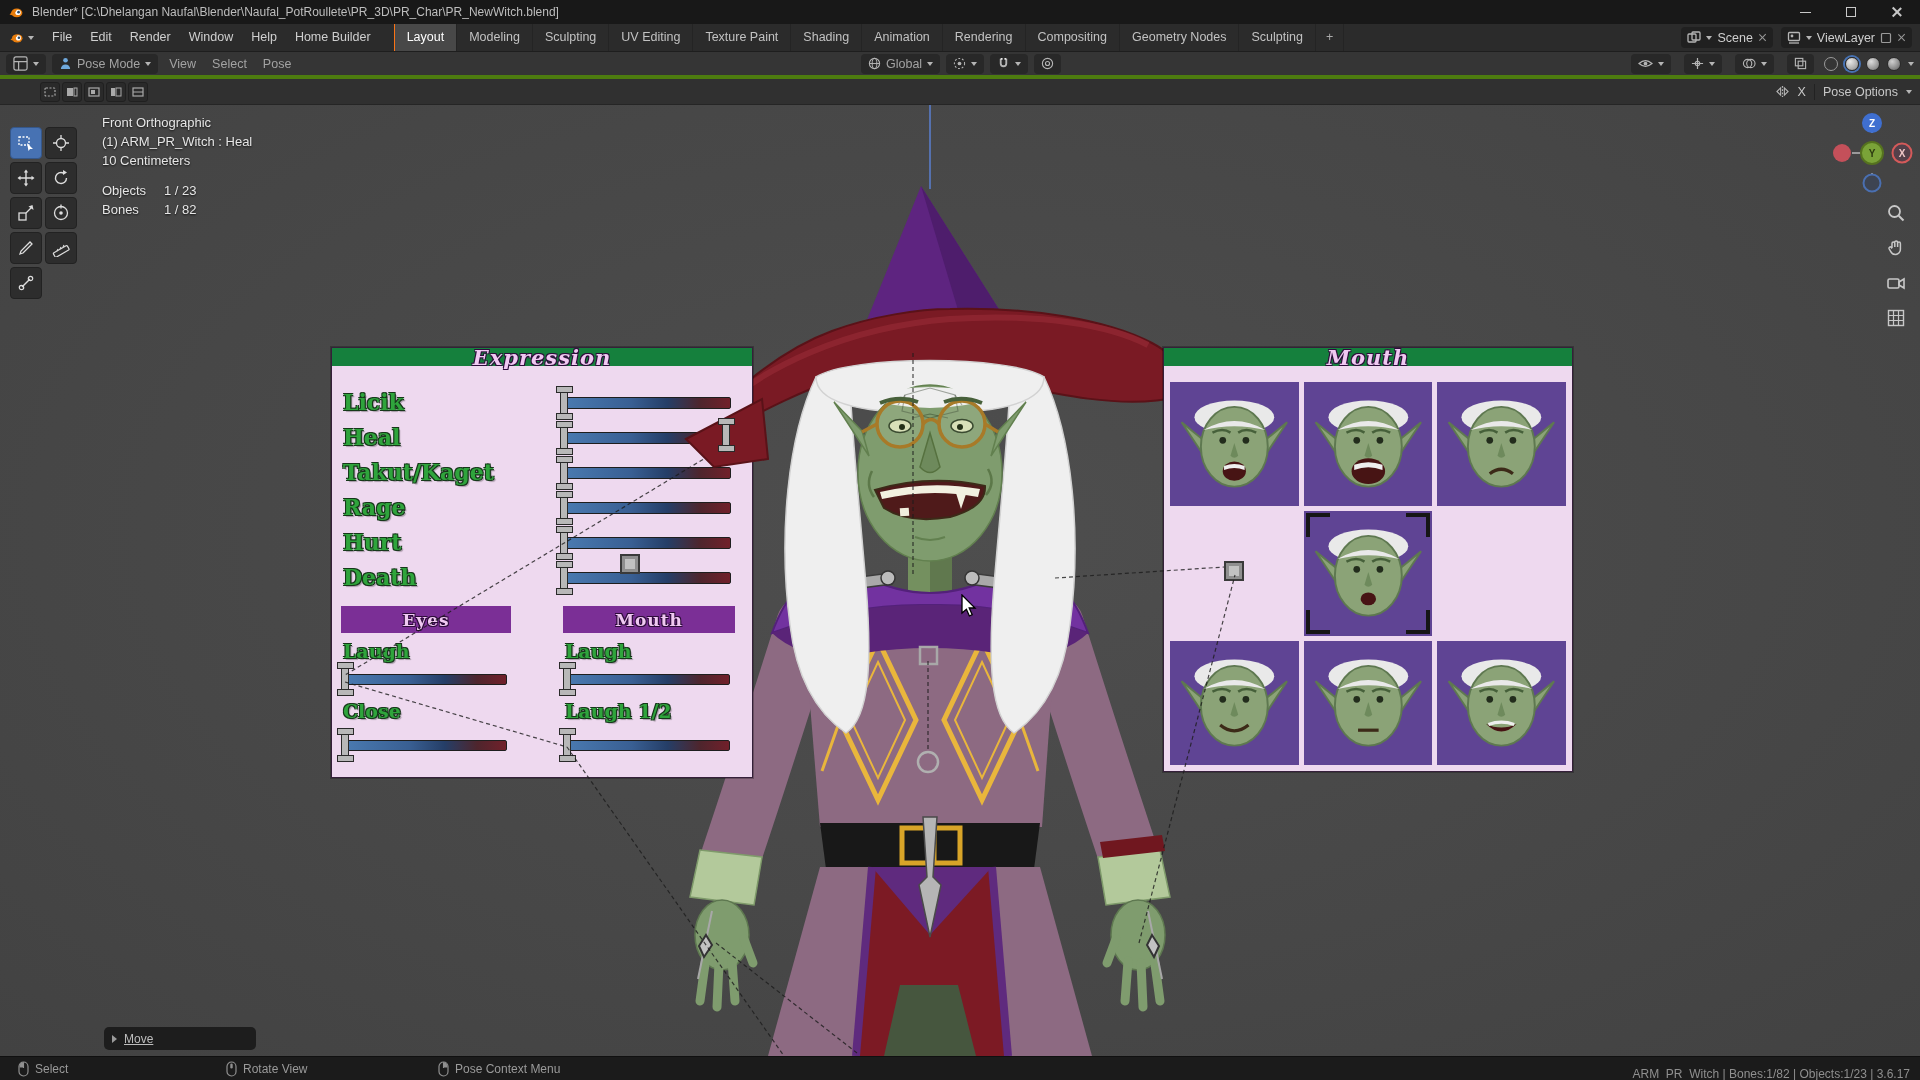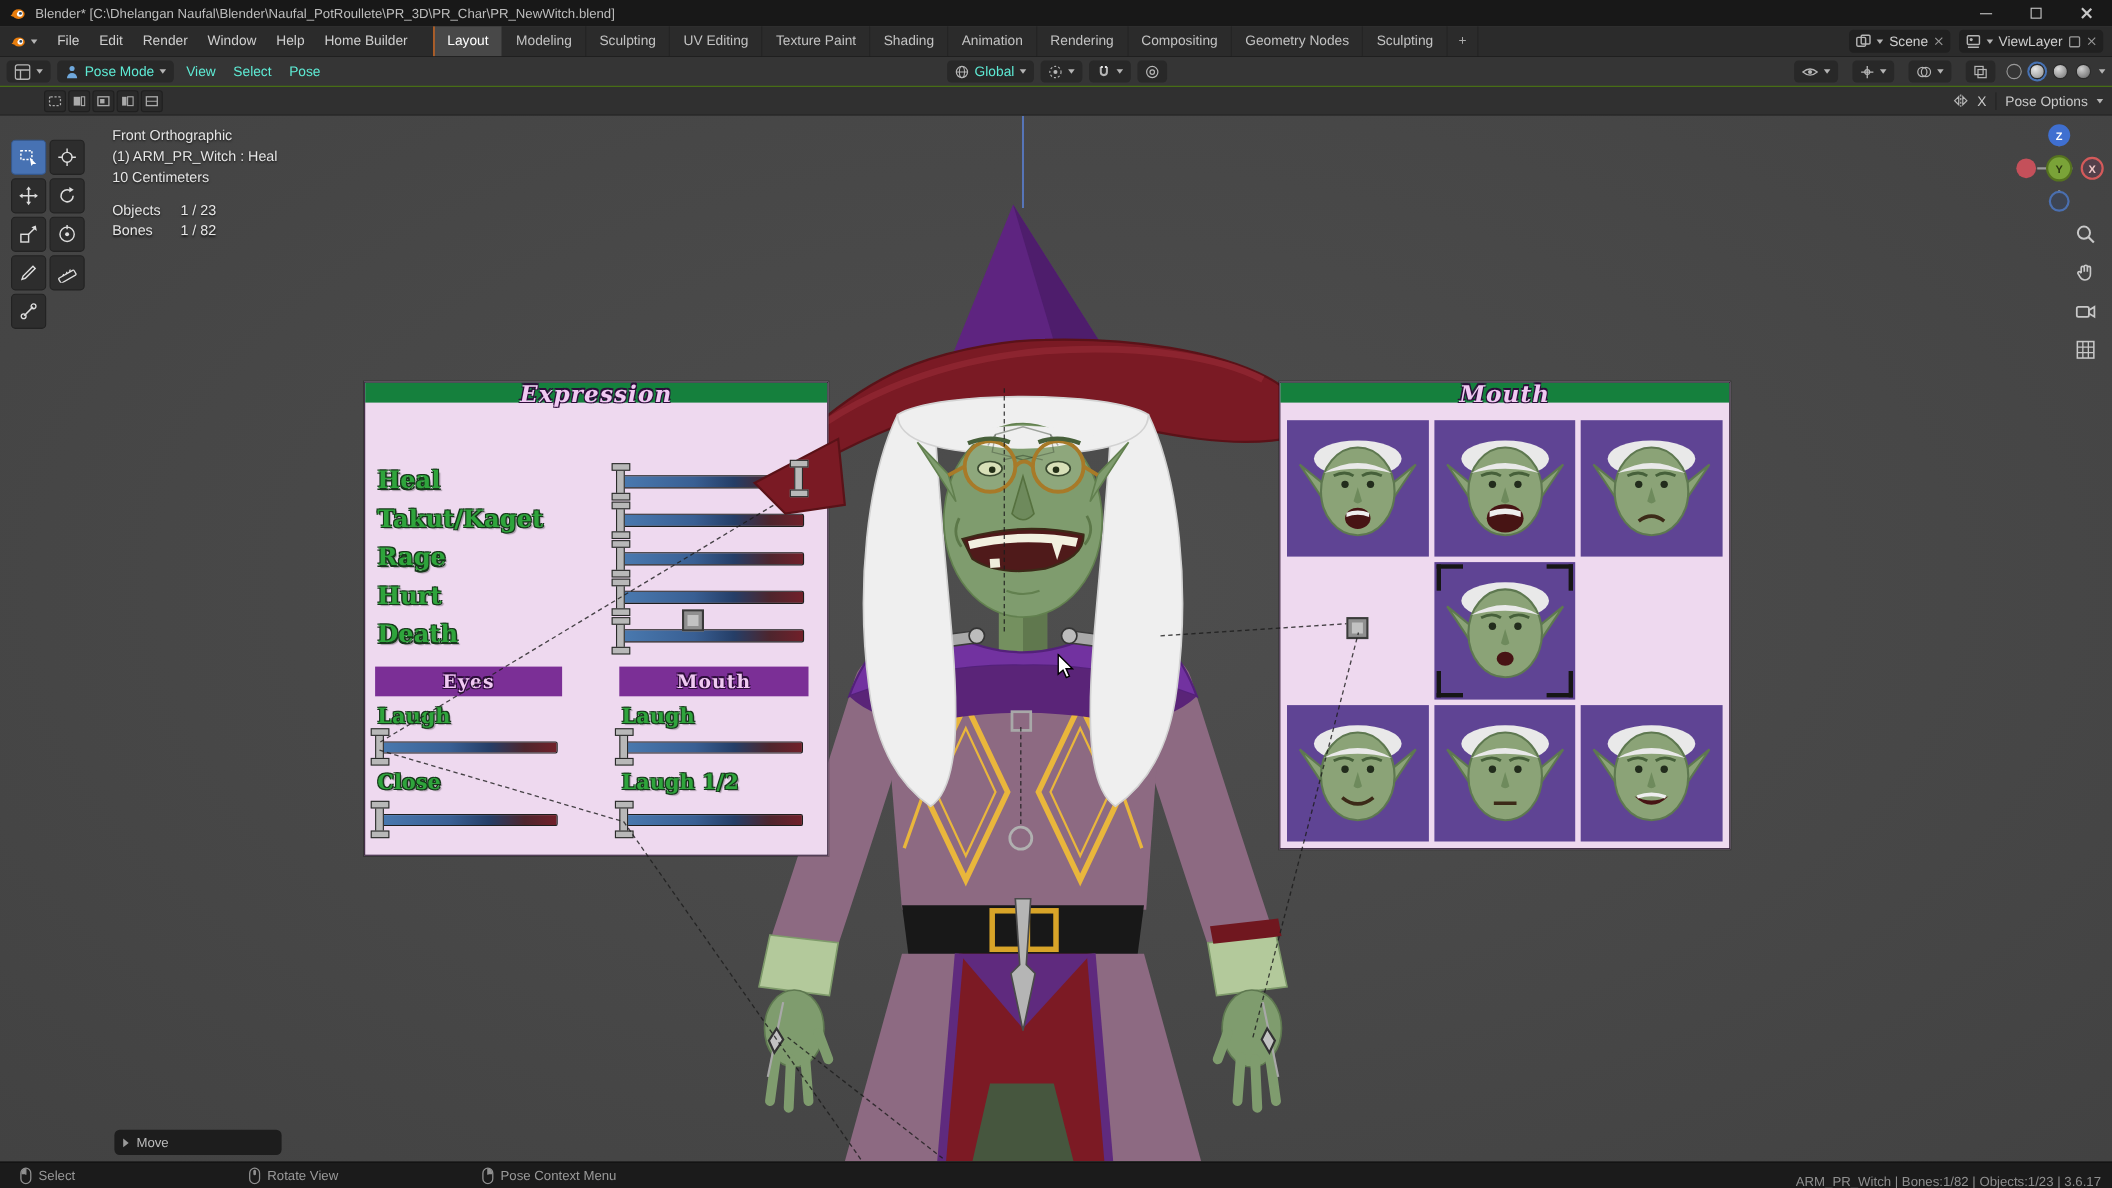--- a/index.html
+++ b/index.html
@@ -34,22 +34,22 @@
     height:21px; padding:0 6px; margin-left:8px; color:#cfcfcf; gap:5px; }
   .right-wrap { margin-left:auto; display:flex; align-items:center; margin-right:8px; }
   .caret { width:0; height:0; border-left:3.5px solid transparent; border-right:3.5px solid transparent;
     border-top:4.5px solid #b5b5b5; display:inline-block; }
   .mini-x { position:relative; width:9px; height:9px; display:inline-block; }
   .mini-x::before,.mini-x::after{ content:""; position:absolute; left:4px; top:0; width:1.3px; height:9px; background:#9a9a9a;}
   .mini-x::before{ transform:rotate(45deg);} .mini-x::after{ transform:rotate(-45deg);}
 
   
   .toolrow1 { position:absolute; top:52px; left:0; width:1920px; height:27px; background:#353535;
-    display:flex; align-items:center; color:#5eead4; font-size:12.5px; z-index:60;
-    border-bottom:1px solid #4d7c0f; }
+    display:flex; align-items:center; color:#a3a3a3; font-size:12.5px; z-index:60;
+    border-bottom:4px solid #4d7c0f; }
   .toolrow2 { position:absolute; top:79px; left:0; width:1920px; height:26px; background:#303030;
     display:flex; align-items:center; color:#c8c8c8; font-size:12.5px; z-index:60;
     border-bottom:1px solid #252525; }
   .pill { display:flex; align-items:center; gap:5px; background:#282828; border-radius:4px;
     height:20px; padding:0 7px; margin:0 3px; }
   .hmenu { padding:0 8px; line-height:26px; }
   .center-group { position:absolute; left:858px; display:flex; align-items:center; }
   .rightr1 { position:absolute; right:6px; display:flex; align-items:center; gap:7px; }
   .sphere { width:14px; height:14px; border-radius:50%; display:inline-block; }
   .sph-wire { border:1.5px solid #9a9a9a; background:transparent; }
@@ -127,21 +127,21 @@
   
   .gizmo { position:absolute; left:1828px; top:4px; z-index:40; }
   .side-icons { position:absolute; left:1884px; top:96px; z-index:40; display:flex;
     flex-direction:column; gap:11px; }
   .side-icons .si { width:24px; height:24px; display:flex; align-items:center; justify-content:center;
     border-radius:4px; }
 
   
   .move-pill { position:absolute; left:104px; top:922px; width:152px; height:23px; background:#1d1d1d;
     border-radius:5px; display:flex; align-items:center; color:#bdbdbd; font-size:12px; gap:7px;
-    padding:0 8px; z-index:40; }
+    padding:0 8px; z-index:40;text-decoration:underline; }
   .tri-r { width:0; height:0; border-top:4px solid transparent; border-bottom:4px solid transparent;
     border-left:5px solid #9a9a9a; display:inline-block; }
 
   
   .statusbar { position:absolute; top:1056px; left:0; width:1920px; height:24px; background:#1b1b1b;
     border-top:1px solid #101010; color:#9a9a9a; font-size:12px; z-index:60; }
   .sb-item { position:absolute; top:0; height:24px; display:flex; align-items:center; gap:6px; }
   .sb-right { position:absolute; right:10px; top:0; height:24px; display:flex; align-items:flex-end;
     color:#8f8f8f; }
 
@@ -578,20 +578,26 @@
         <span>1 / 82</span>
         </div>
     </div>
   </div>
 
   <div class="rig-panel" style="left:331px; top:242px; width:422px; height:431px;">
     <div class="rig-header">
       <span class="ptitle" style="font-size:21px;">Expression</span>
     </div>
 
+    <div class="erow" style="top:38px;">
+      <span class="glabel elabel">Licik</span>
+      <div class="etrack">
+          <div class="ibeam" style="left:-5px; top:-7px;"></div>
+        </div>
+    </div>
     <div class="erow" style="top:73px;">
       <span class="glabel elabel">Heal</span>
       <div class="etrack">
           <div class="ibeam" style="left:-5px; top:-7px;"></div>
         </div>
     </div>
     <div class="erow" style="top:143px;">
       <span class="glabel elabel">Rage</span>
       <div class="etrack">
           <div class="ibeam" style="left:-5px; top:-7px;"></div>

